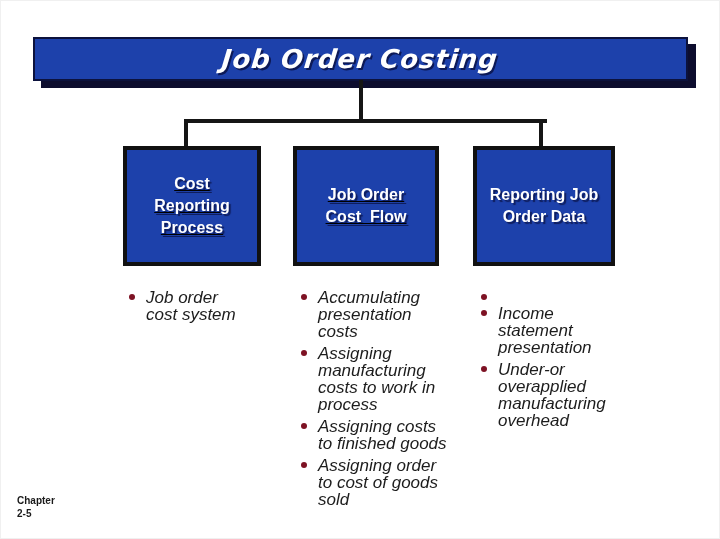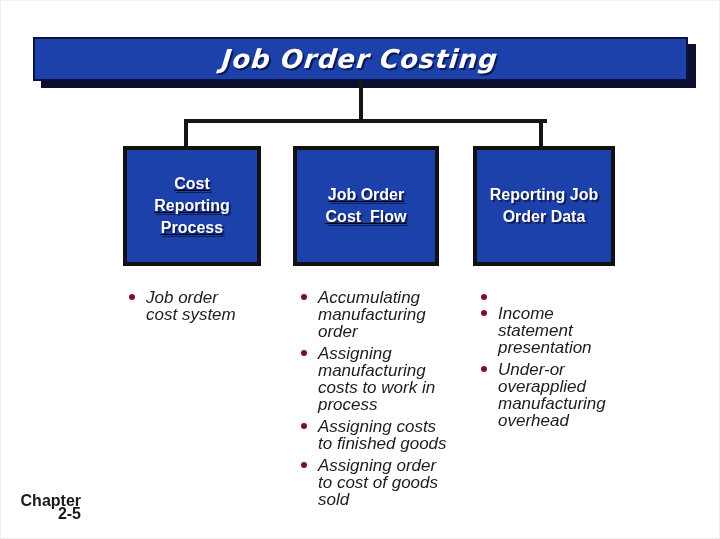--- a/index.html
+++ b/index.html
@@ -90,24 +90,24 @@
     font-size:17px;
     line-height:17px;
     font-style:italic;
   }
   .bullet-col-2 .bullet-text{width:136px;}
   .bullet-col-3 .bullet-text{width:106px;}
 
   
   .footer{
     position:absolute; left:16px; top:493px; width:64px;
-    text-align:right;
+    text-align:left;
     color:#1a1a1a;
     font-weight:bold;
-    font-size:16px;
+    font-size:10px;
     line-height:13px;
   }
 </style>
 </head>
 <body>
 
 <div class="slide">
 
   <div class="title-bar">
     <span class="title-text">Job Order Costing</span>
@@ -137,21 +137,21 @@
   <ul class="bullet-col bullet-col-1">
     <li class="bullet-item">
       <span class="bullet-dot"></span>
       <span class="bullet-text">Job order cost system</span>
     </li>
   </ul>
 
   <ul class="bullet-col bullet-col-2">
     <li class="bullet-item">
       <span class="bullet-dot"></span>
-      <span class="bullet-text">Accumulating manufacturing order</span>
+      <span class="bullet-text">Accumulating presentation costs</span>
     </li>
     <li class="bullet-item">
       <span class="bullet-dot"></span>
       <span class="bullet-text">Assigning manufacturing costs to work in process</span>
     </li>
     <li class="bullet-item">
       <span class="bullet-dot"></span>
       <span class="bullet-text">Assigning costs to finished goods</span>
     </li>
     <li class="bullet-item">

